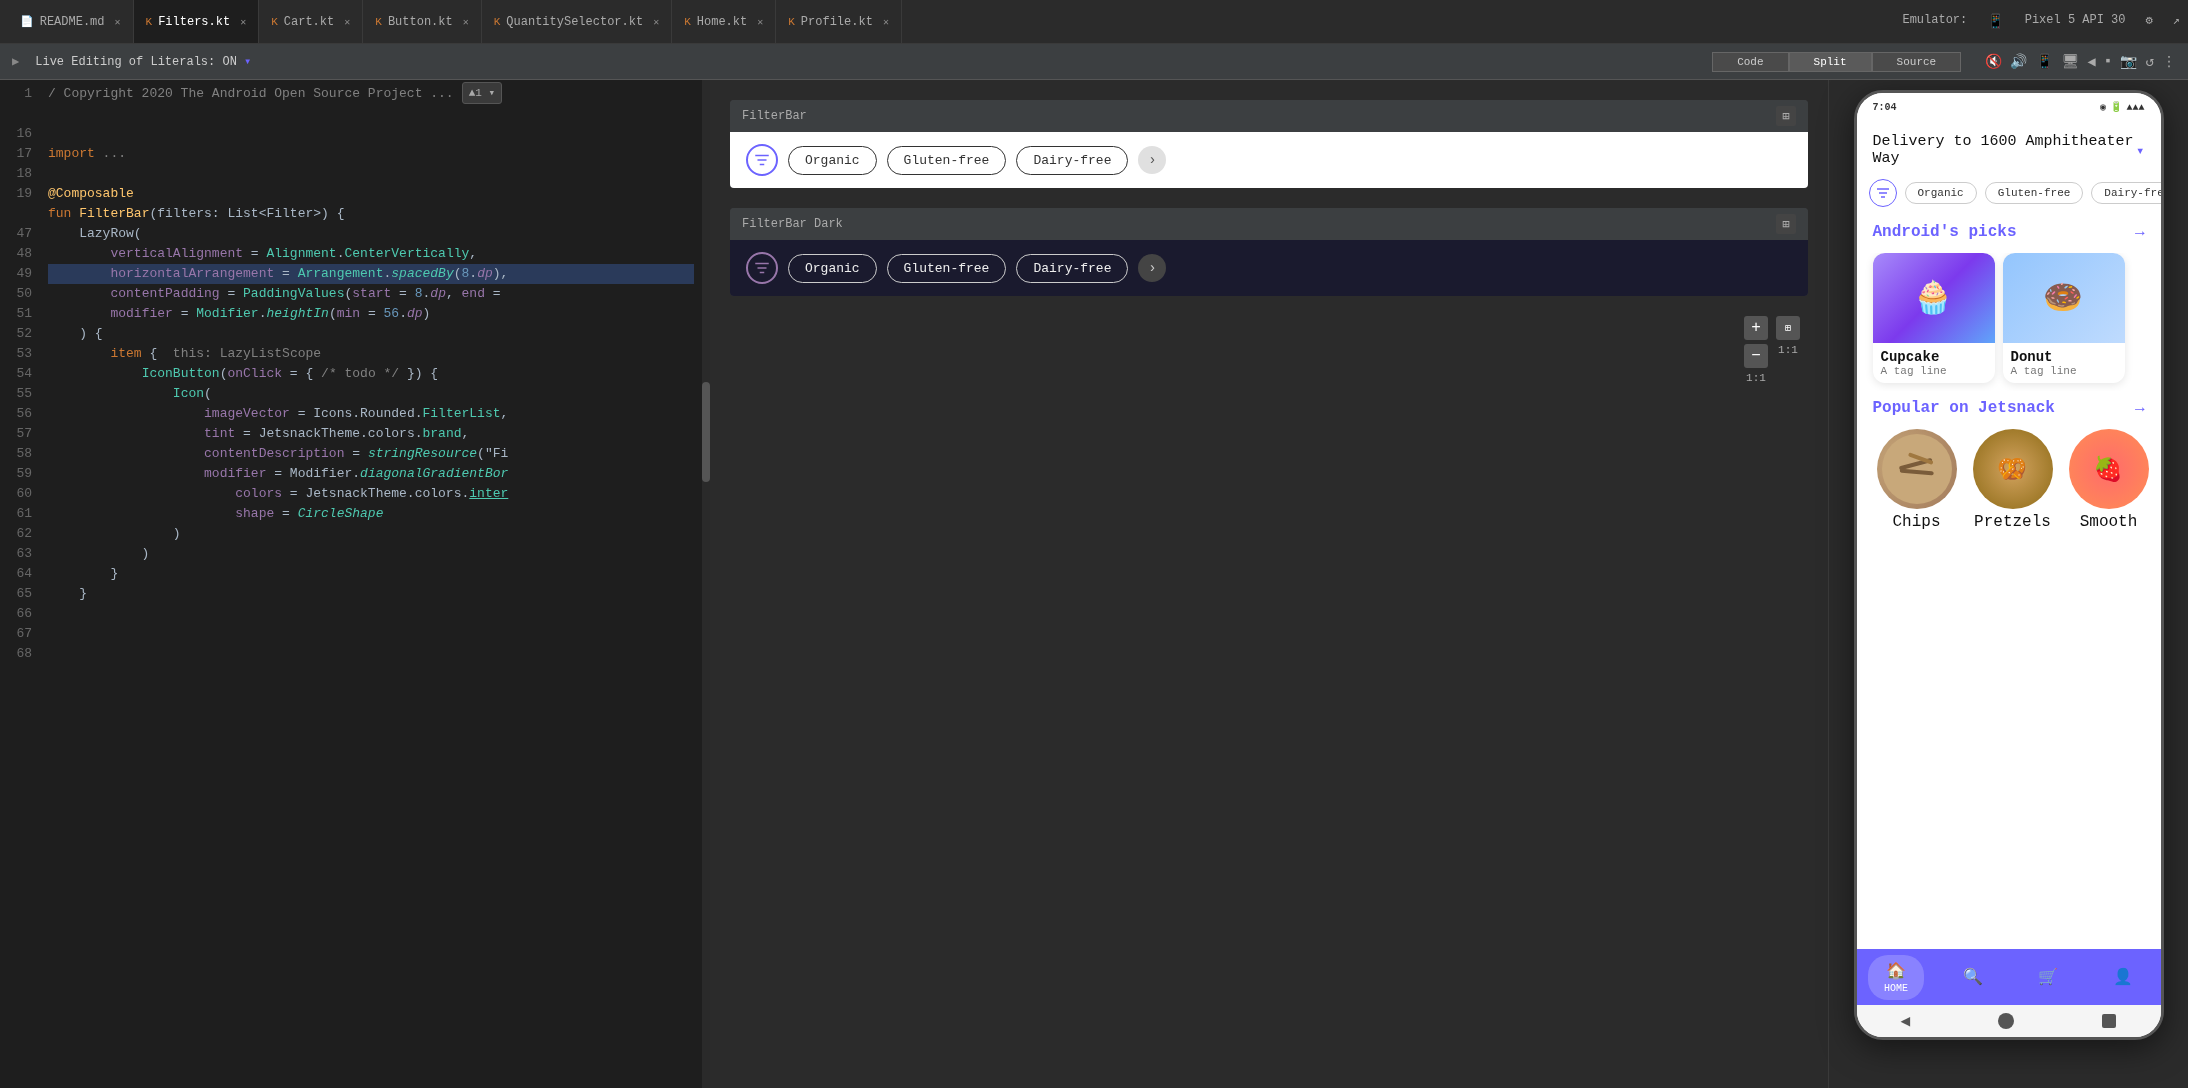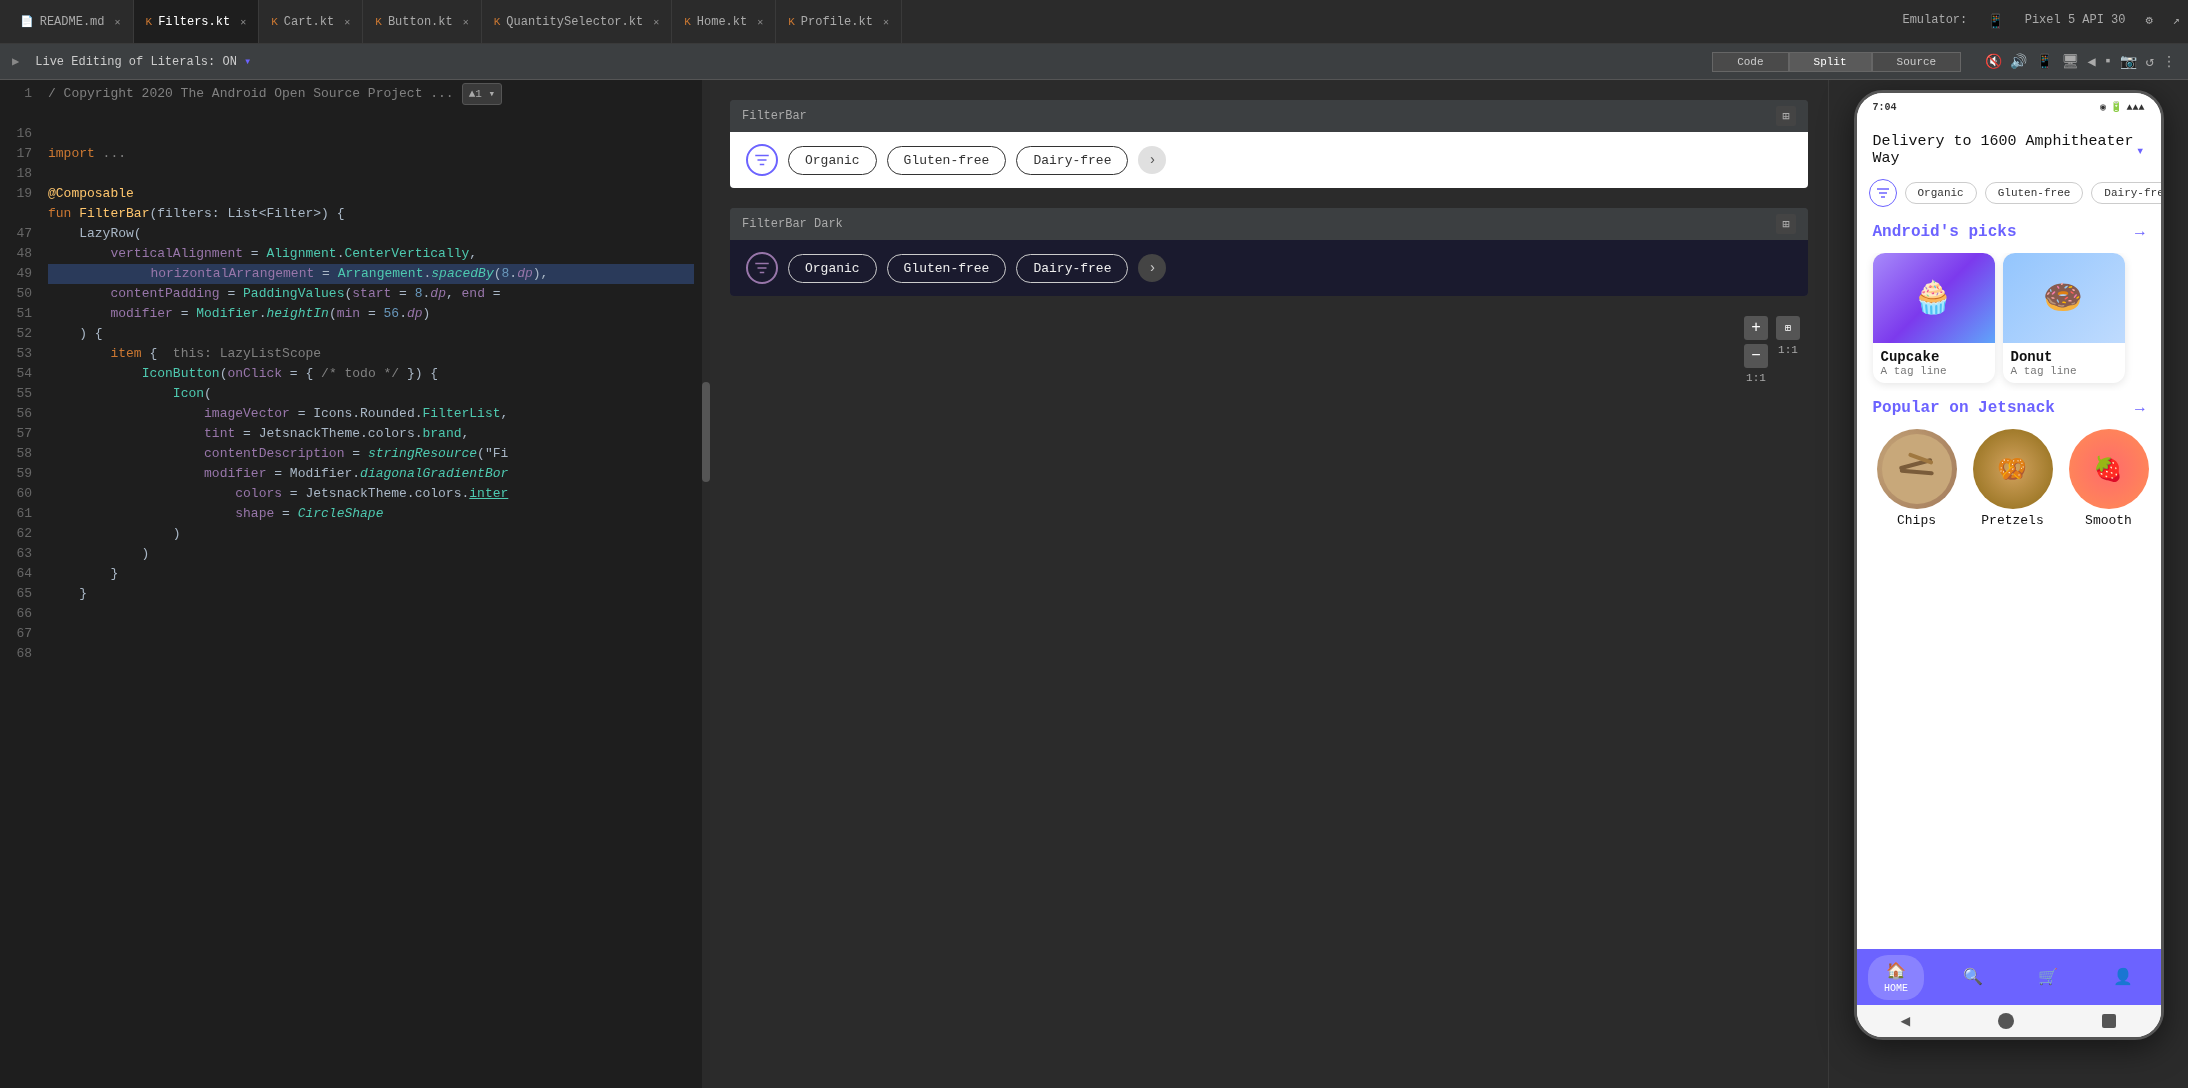--- a/index.html
+++ b/index.html
@@ -116,25 +116,24 @@
       flex: 1;
       padding: 4px 8px;
       overflow: hidden;
       font-size: 13px;
       line-height: 20px;
     }
     .code-line {
       white-space: pre;
       height: 20px;
       display: flex;
-      align-items: center;
+      align-items: flex-end;
     }
     .code-line.highlighted {
       background: #2a3a5a;
-      padding-left: 40px;
     }
     .kw-orange { color: #cc7832; }
     .kw-yellow { color: #ffc66d; }
     .kw-blue { color: #6897bb; }
     .kw-purple { color: #9876aa; }
     .kw-white { color: #a9b7c6; }
     .kw-gray { color: #808080; }
     .kw-teal { color: #4ec9b0; }
     .kw-italic-teal { color: #4ec9b0; font-style: italic; }
     .kw-italic-purple { color: #9876aa; font-style: italic; }
@@ -428,21 +427,21 @@
       background: radial-gradient(circle at 50% 50%, #ff6b6b, #ff8e53);
       width: 80px;
       height: 80px;
       border-radius: 50%;
       display: flex;
       align-items: center;
       justify-content: center;
       font-size: 24px;
     }
     .popular-card-name {
-      font-size: 13px;
+      font-size: 16px;
       color: #111;
       text-align: center;
     }
 
     
     .phone-bottom-nav {
       height: 56px;
       background: #6c63ff;
       display: flex;
       align-items: center;

